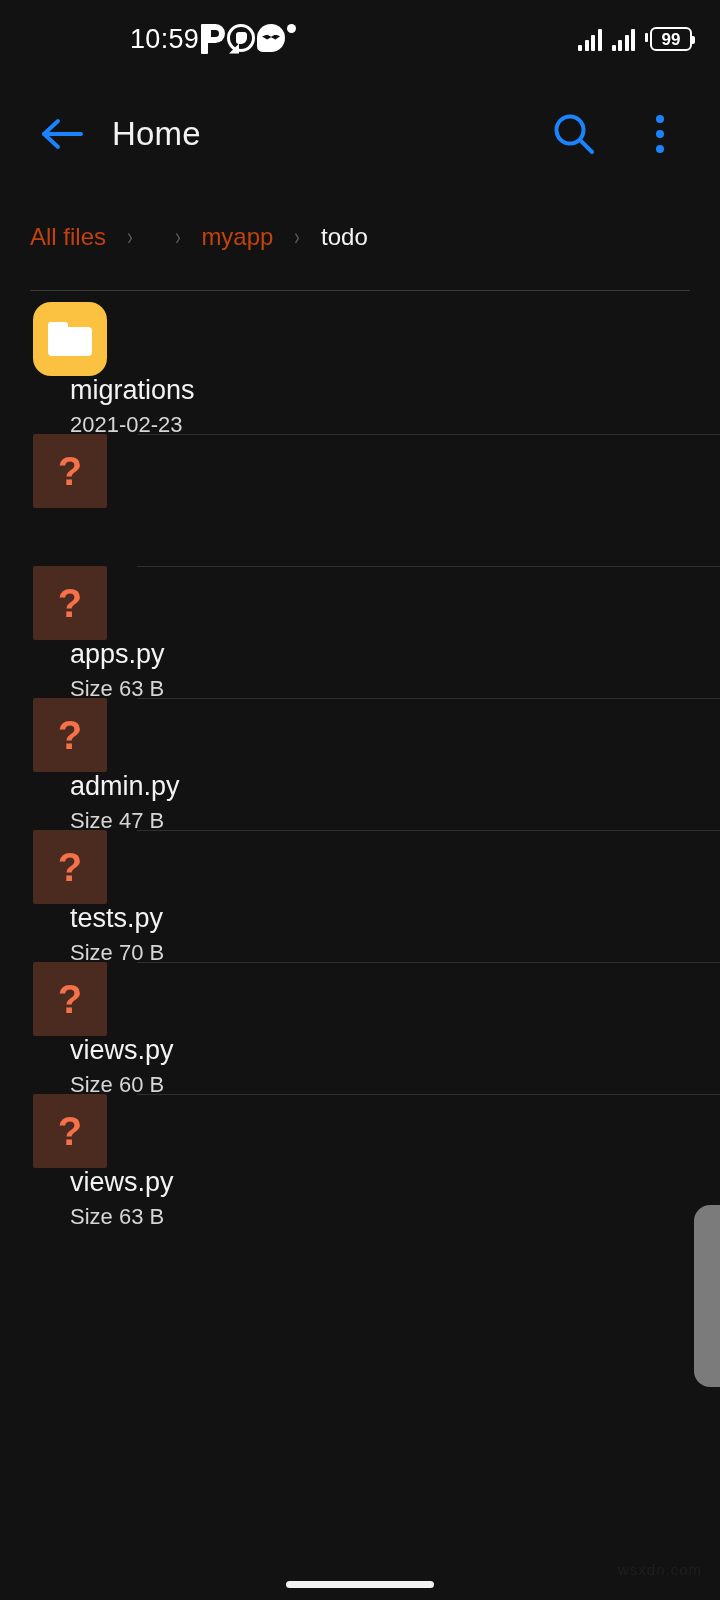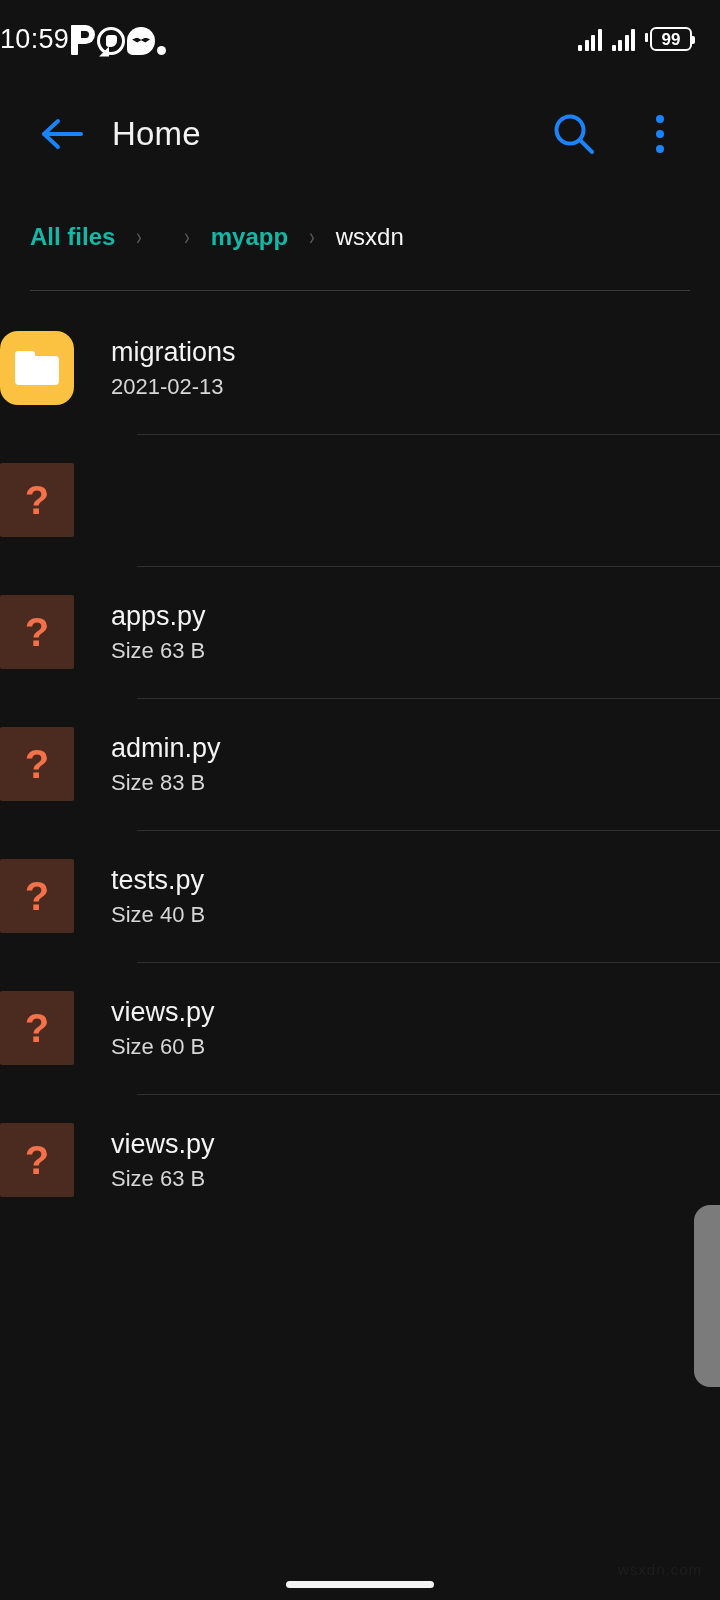--- a/index.html
+++ b/index.html
@@ -9,21 +9,21 @@
     font-family:"Liberation Sans", sans-serif;
     overflow:hidden;
   }
   .phone { position:relative; width:720px; height:1600px; background:#121212; }
 
   
   .statusbar {
     position:absolute; top:0; left:0; width:720px; height:78px;
     display:flex; align-items:center; color:#ffffff;
   }
-  .sb-left { display:flex; align-items:flex-end; gap:2px; }
+  .sb-left { display:flex; align-items:flex-start; gap:2px; margin-left:130px; }
   .sb-time { font-size:27px; letter-spacing:0.3px; font-weight:400; }
   .sb-icon { display:flex; align-items:center; justify-content:center; }
   .icon-paytm {
     width:24px; height:30px; position:relative;
   }
   .icon-paytm::before {
     content:""; position:absolute; left:0; top:0; width:7px; height:30px;
     background:#fff; border-radius:1px;
   }
   .icon-paytm::after {
@@ -92,34 +92,34 @@
   .appbar-actions { margin-left:auto; display:flex; align-items:center; gap:30px; margin-right:36px; }
   .act-btn { width:56px; height:56px; display:flex; align-items:center; justify-content:center; }
   .kebab { display:flex; flex-direction:column; gap:7px; align-items:center; }
   .kebab i { width:8px; height:8px; border-radius:50%; background:#1a84ff; display:block; }
 
   
   .crumbs {
     position:absolute; top:214px; left:30px; width:660px; height:46px;
     display:flex; align-items:center;
   }
-  .crumb { font-size:24px; color:#14b8a6; white-space:nowrap;font-weight:bold; }
+  .crumb { font-size:24px; color:#c2410c; white-space:nowrap; }
   .crumb.active { color:#f5f5f5; font-weight:500; }
   .crumb-sep {
     color:#5c5c5c; font-size:23px; margin:0 20px; display:inline-block;
     transform:scaleX(0.7);
   }
   .crumb-rule {
     position:absolute; top:290px; left:30px; width:660px; height:1px; background:#3a3a3a;
   }
 
   
   .list { position:absolute; top:302px; left:0; width:720px; }
   .row {
-    position:relative; display:flex; align-items:center; height:132px; 
+    position:relative; display:flex; align-items:flex-start; height:132px; padding-left:33px;flex-direction:column;
   }
   .row + .row::before {
     content:""; position:absolute; top:0; left:137px; right:0; height:1px; background:#303030;
   }
   .thumb {
     width:74px; height:74px; flex:0 0 74px;
     display:flex; align-items:center; justify-content:center;
   }
   .thumb.folder { background:#fbc141; border-radius:18px; }
   .thumb.unknown { background:#4b2b1f; border-radius:2px; }
@@ -226,33 +226,33 @@
       </div>
     </div>
   </div>
 
   <div class="crumbs">
     <span class="crumb">All files</span>
     <span class="crumb-sep">›</span>
     <span class="crumb-sep">›</span>
     <span class="crumb">myapp</span>
     <span class="crumb-sep">›</span>
-    <span class="crumb active">wsxdn</span>
+    <span class="crumb active">todo</span>
   </div>
   <div class="crumb-rule"></div>
 
   <div class="list">
 
     <div class="row">
       <div class="thumb folder">
           <div class="folder-glyph"></div>
         </div>
       <div class="meta">
         <div class="fname">migrations</div>
-        <div class="fsub">2021-02-13</div>
+        <div class="fsub">2021-02-23</div>
       </div>
     </div>
 
     <div class="row">
       <div class="thumb unknown">
           <span class="qmark">?</span>
         </div>
     </div>
 
     <div class="row">
@@ -264,31 +264,31 @@
         <div class="fsub">Size 63 B</div>
       </div>
     </div>
 
     <div class="row">
       <div class="thumb unknown">
           <span class="qmark">?</span>
         </div>
       <div class="meta">
         <div class="fname">admin.py</div>
-        <div class="fsub">Size 83 B</div>
+        <div class="fsub">Size 47 B</div>
       </div>
     </div>
 
     <div class="row">
       <div class="thumb unknown">
           <span class="qmark">?</span>
         </div>
       <div class="meta">
         <div class="fname">tests.py</div>
-        <div class="fsub">Size 40 B</div>
+        <div class="fsub">Size 70 B</div>
       </div>
     </div>
 
     <div class="row">
       <div class="thumb unknown">
           <span class="qmark">?</span>
         </div>
       <div class="meta">
         <div class="fname">views.py</div>
         <div class="fsub">Size 60 B</div>

